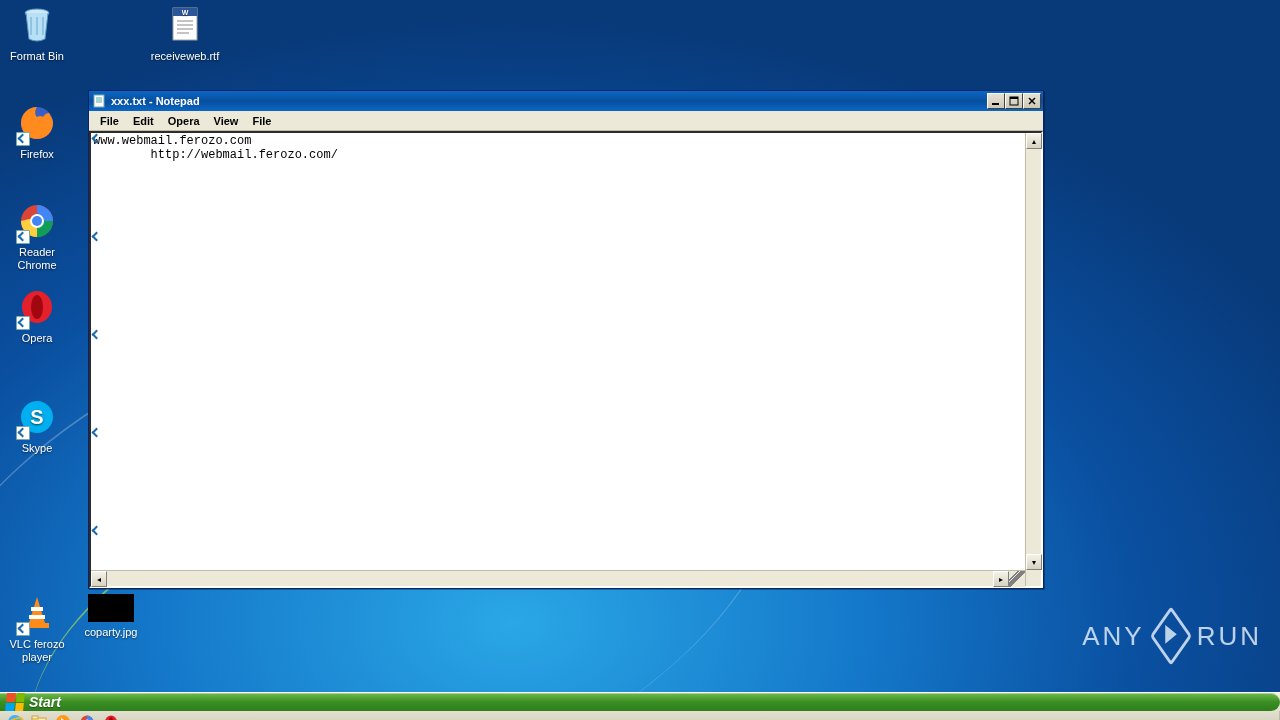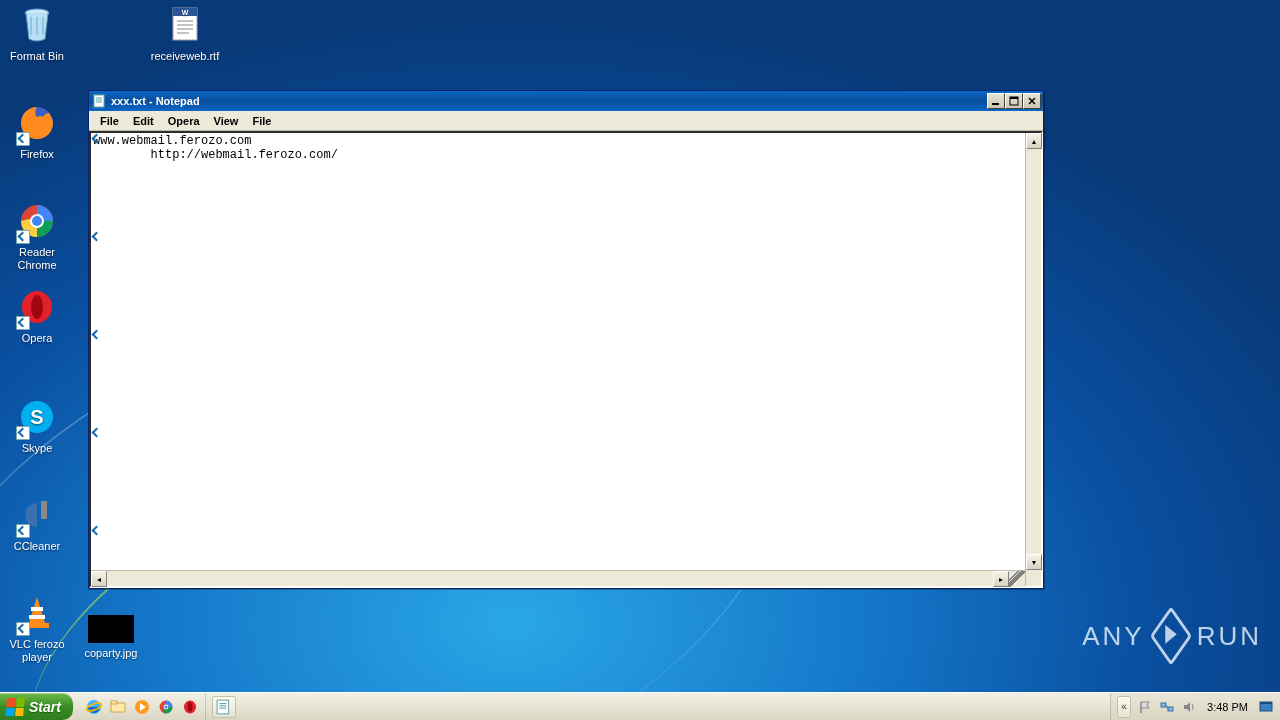--- a/index.html
+++ b/index.html
@@ -96,21 +96,21 @@
         border:1px solid #fff; border-right-color:#808080; border-bottom-color:#808080;
         display:flex;align-items:center;justify-content:center;font-size:8px;color:#000;cursor:pointer;}
   .vscroll .up{top:0;} .vscroll .down{bottom:0;}
   .hscroll .left{left:0;} .hscroll .right{right:0;}
   
   
   .taskbar{
     position:absolute; left:0; right:0; bottom:0; height:28px;
     background:linear-gradient(to bottom,#f2f0e6 0%,#e9e6d8 45%,#dad6c4 100%);
     border-top:1px solid #fff;
-    display:flex; align-items:stretch;
+    display:flex; align-items:stretch;flex-direction:column;
   }
   .start-btn{
     height:100%; padding:0 12px 0 6px;
     background:linear-gradient(to bottom,#6fbb4b,#398e23 50%,#2d7e1d);
     border-radius:0 10px 10px 0;
     display:flex; align-items:center; gap:5px; cursor:pointer;
     box-shadow: inset 0 1px 0 rgba(255,255,255,.4);
   }
   .start-btn .win-logo{width:18px;height:18px;display:grid;grid-template-columns:1fr 1fr;grid-template-rows:1fr 1fr;gap:1px;transform:skewX(-6deg);}
   .win-logo span:nth-child(1){background:#f25022;} .win-logo span:nth-child(2){background:#7fba00;}
@@ -205,30 +205,20 @@
   </div>
   <div class="dicon shortcut" style="left:0;top:396px">
     <div class="glyph">
         <svg width="40" height="40" viewBox="0 0 40 40">
           <circle cx="20" cy="20" r="16" fill="#00aff0"></circle>
           <text x="20" y="27" text-anchor="middle" font-size="20" font-weight="bold" fill="#fff" font-family="Arial">S</text>
         </svg>
       </div>
     <span class="label">Skype</span>
   </div>
-  <div class="dicon shortcut" style="left:0;top:494px">
-    <div class="glyph">
-        <svg width="40" height="40" viewBox="0 0 40 40">
-          <path d="M20 4a16 16 0 100 32 16 16 0 010-32z" fill="#d62b2b"></path>
-          <path d="M20 8a12 12 0 100 24V8z" fill="#3a6fb0"></path>
-          <rect x="24" y="6" width="6" height="18" fill="#8a8a8a" rx="1"></rect>
-        </svg>
-      </div>
-    <span class="label">CCleaner</span>
-  </div>
   <div class="dicon shortcut" style="left:0;top:592px">
     <div class="glyph">
         <svg width="40" height="40" viewBox="0 0 40 40">
           <path d="M20 4l8 26H12z" fill="#ff8c1a"></path>
           <rect x="14" y="14" width="12" height="4" fill="#fff"></rect>
           <rect x="12" y="22" width="16" height="4" fill="#fff"></rect>
           <rect x="8" y="30" width="24" height="5" fill="#ff8c1a"></rect>
         </svg>
       </div>
     <span class="label">VLC ferozo player</span>
@@ -247,21 +237,21 @@
     <span class="label">me</span>
   </div>
   <div class="dicon shortcut" style="left:74px;top:396px">
     <div class="glyph"></div>
     <span class="label">gu</span>
   </div>
   <div class="dicon shortcut" style="left:74px;top:494px">
     <div class="glyph"></div>
     <span class="label">hi</span>
   </div>
-  <div class="dicon" style="left:74px;top:615px">
+  <div class="dicon" style="left:74px;top:594px">
     <div class="blackthumb"></div>
     <span class="label">coparty.jpg</span>
   </div>
 
   <div class="dicon" style="left:148px;top:4px">
     <div class="glyph">
         <svg width="40" height="40" viewBox="0 0 40 40">
           <rect x="8" y="3" width="24" height="32" fill="#fff" stroke="#a0a0a0"></rect>
           <rect x="8" y="3" width="24" height="8" fill="#2b579a"></rect>
           <text x="20" y="10" text-anchor="middle" font-size="7" fill="#fff" font-weight="bold" font-family="Arial">W</text>

